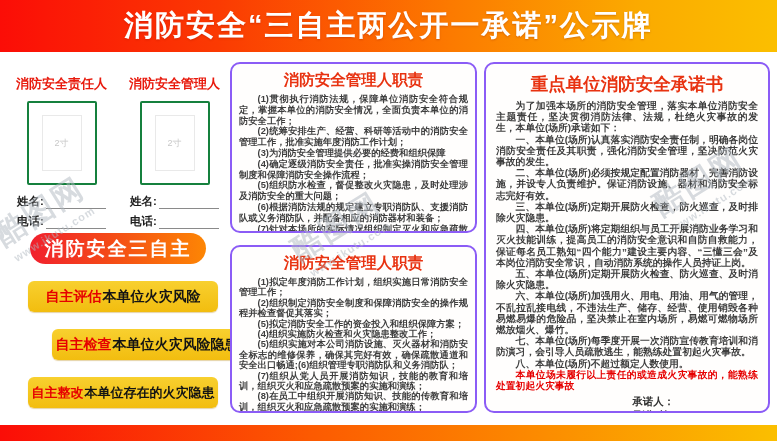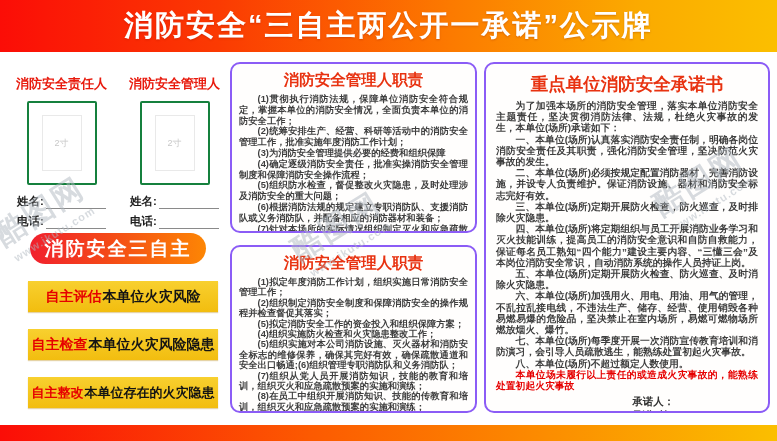--- a/index.html
+++ b/index.html
@@ -56,28 +56,28 @@
 
   
   .three-self-banner {
     position:absolute; left:30px; top:233px; width:176px; height:31px;
     border-radius:17px;
     background: linear-gradient(90deg, #f1202e 0%, #f44a17 45%, #fd8604 100%);
     color:#fff; font-weight:bold; font-size:19px; letter-spacing:2px;
     display:flex; align-items:center; justify-content:center; white-space:nowrap;
   }
   .pill {
-    position:absolute; left:28px; width:190px; height:31px; border-radius:0;
+    position:absolute; left:28px; width:190px; height:31px; border-radius:6px;
     background: linear-gradient(180deg, #f8d02f 0%, #f2bd0f 100%);
     box-shadow: 0 1px 1px rgba(180,130,0,.35);
     display:flex; align-items:center; justify-content:center;
     font-weight:bold; font-size:14px; white-space:nowrap;
   }
   .pill-1 { top:281px; }
-  .pill-2 { top:329px; }
+  .pill-2 { top:329px;margin-left:24px; }
   .pill-3 { top:377px; font-size:13px; }
   .pill .hl { color:#e60000; margin-right:1px; }
   .pill .rest { color:#141414; }
 
   
   .panel {
     position:absolute; background:#fffefd;
     border:2px solid #8b5cf6; border-radius:10px; overflow:hidden;
   }
   .panel-duties-top    { left:230px; top:62px;  width:247px; height:171px; }

